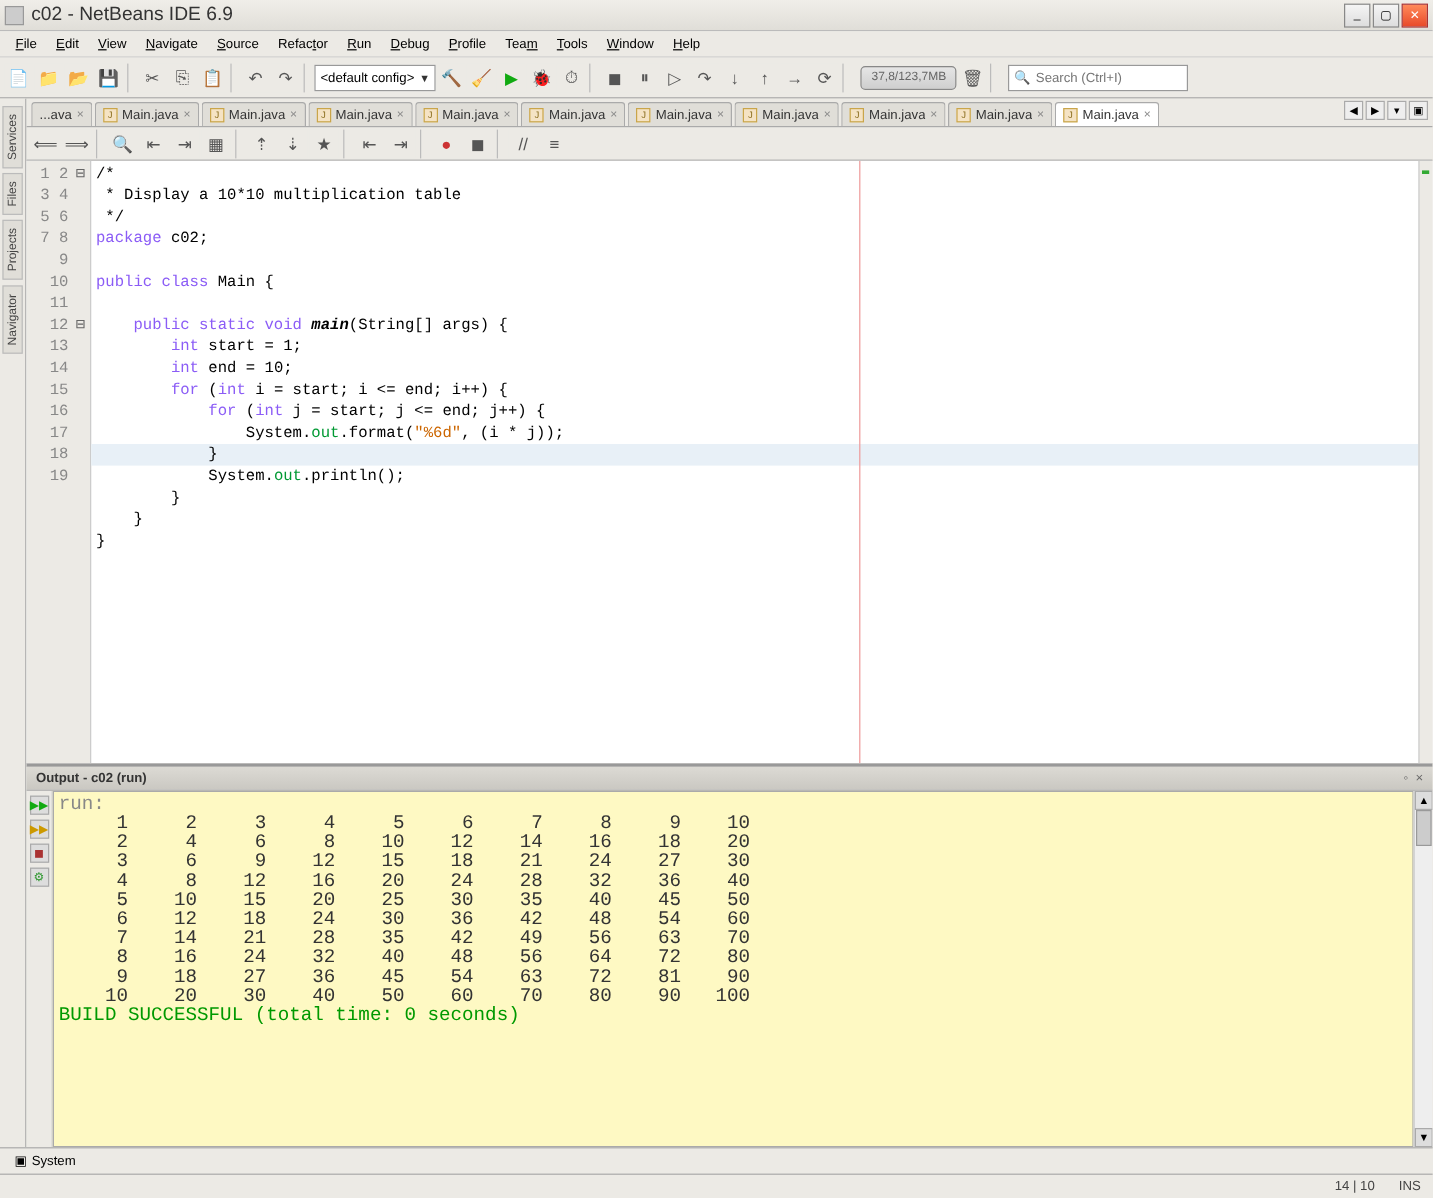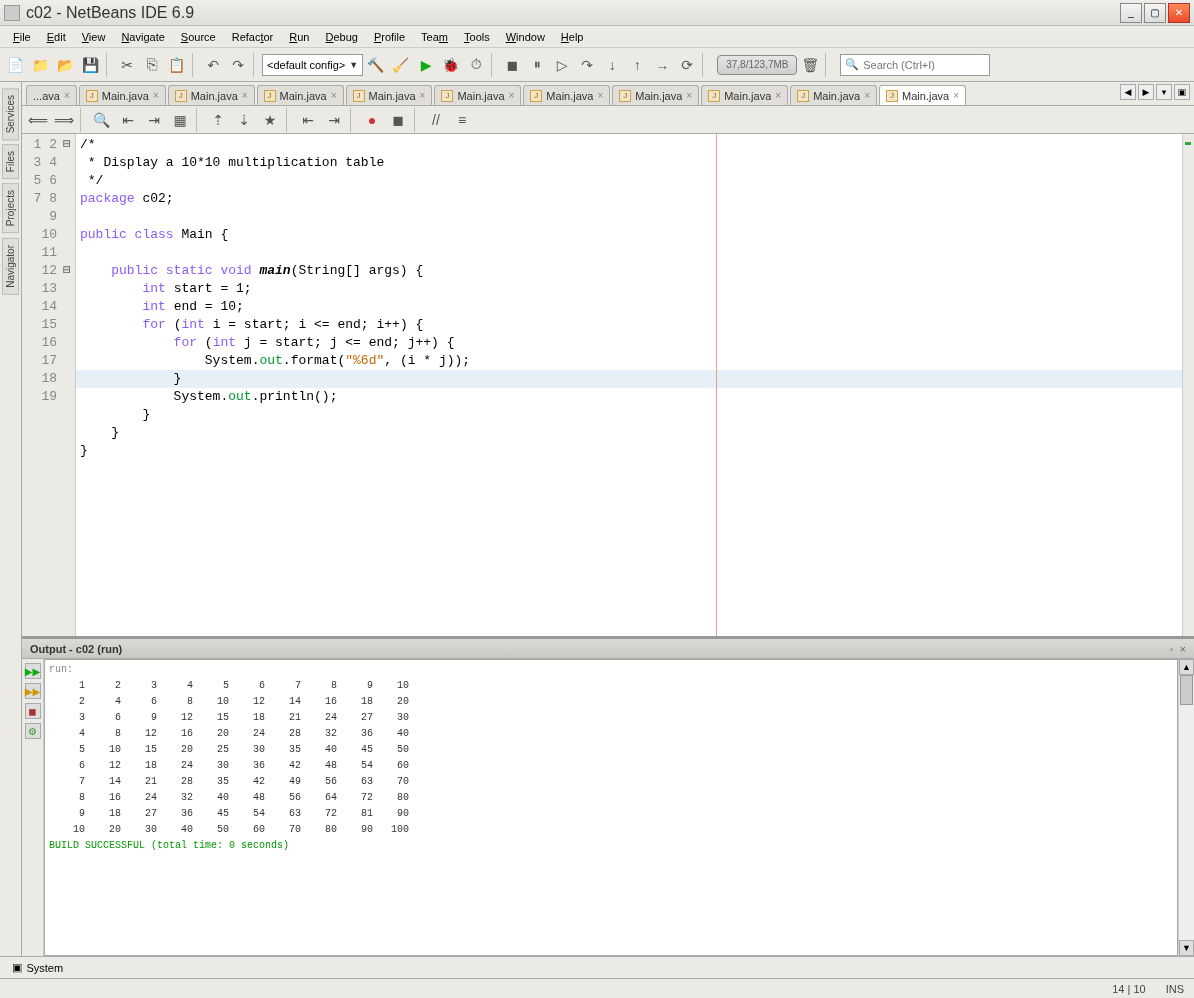--- a/index.html
+++ b/index.html
@@ -45,21 +45,21 @@
 .code .hl-line { position:absolute; left:0; right:0; height:18px; background:#e8f0f7; z-index:0; }
 .code .redline { position:absolute; top:0; bottom:0; left:640px; width:1px; background:#e99; }
 .right-strip { width:12px; background:#eceae5; border-left:1px solid #ccc; position:relative; }
 .right-strip .mark { position:absolute; left:2px; width:6px; height:3px; background:#3a3; top:8px; }
 .output-panel { height:320px; border-top:3px solid #999; display:flex; flex-direction:column; background:#eceae5; }
 .output-title { height:20px; background: linear-gradient(#dcdad4,#cac8c2); border-bottom:1px solid #aaa; display:flex; align-items:center; padding:0 8px; font-weight:bold; color:#333; justify-content:space-between;}
 .output-title .ctrls { display:flex; gap:6px; font-weight:normal; color:#666; }
 .output-body { flex:1; display:flex; overflow:hidden; }
 .output-side { width:22px; background:#eceae5; border-right:1px solid #ccc; display:flex; flex-direction:column; align-items:center; gap:4px; padding-top:4px; }
 .output-side .ob { width:16px; height:16px; background:#ddd; border:1px solid #aaa; font-size:10px; display:flex;align-items:center;justify-content:center; color:#393; }
-.output-text { flex:1; background:#ffffff; font-family:'Courier New',monospace; font-size:10px; line-height:16px; white-space:pre; padding:2px 4px; color:#333; overflow:auto; border:1px solid #aaa;}
+.output-text { flex:1; background:#fef9c3; font-family:'Courier New',monospace; font-size:16px; line-height:16px; white-space:pre; padding:2px 4px; color:#333; overflow:auto; border:1px solid #aaa;}
 .output-text .succ { color:#009900; }
 .output-text .grey { color:#888; }
 .scrollbar-v { width:16px; background:#eee; border-left:1px solid #ccc; position:relative; }
 .scrollbar-v .arrow { height:16px; background:#ddd; border:1px solid #aaa; display:flex;align-items:center;justify-content:center;font-size:9px; }
 .scrollbar-v .thumb { position:absolute; top:16px; left:1px; right:1px; height:30px; background:#ccc; border:1px solid #999; }
 .bottom-tab-bar { height:22px; background:#eceae5; border-top:1px solid #aaa; display:flex; align-items:center; padding:0 6px; gap:6px; }
 .bottom-tab { padding:2px 6px; display:flex; align-items:center; gap:4px; cursor:pointer; }
 .status-bar { height:20px; background:#eceae5; border-top:1px solid #aaa; display:flex; align-items:center; justify-content:flex-end; padding:0 10px; gap:20px; color:#444; }
 </style>
 </head>

